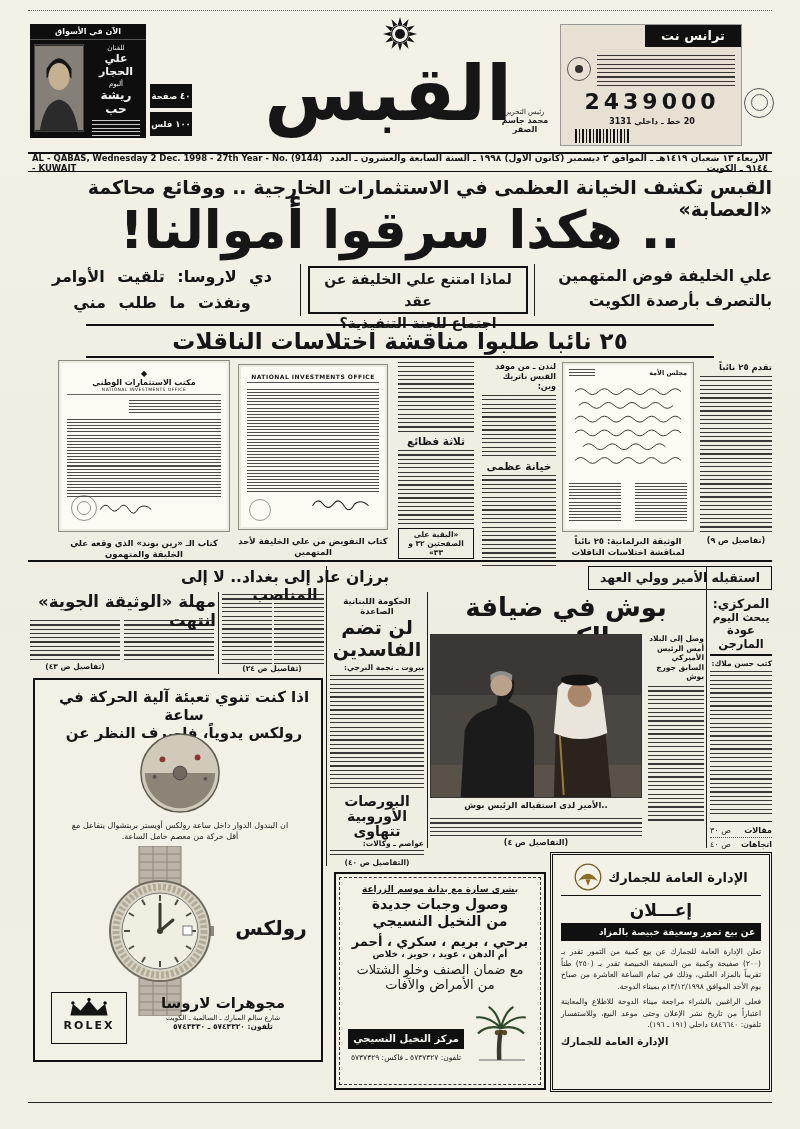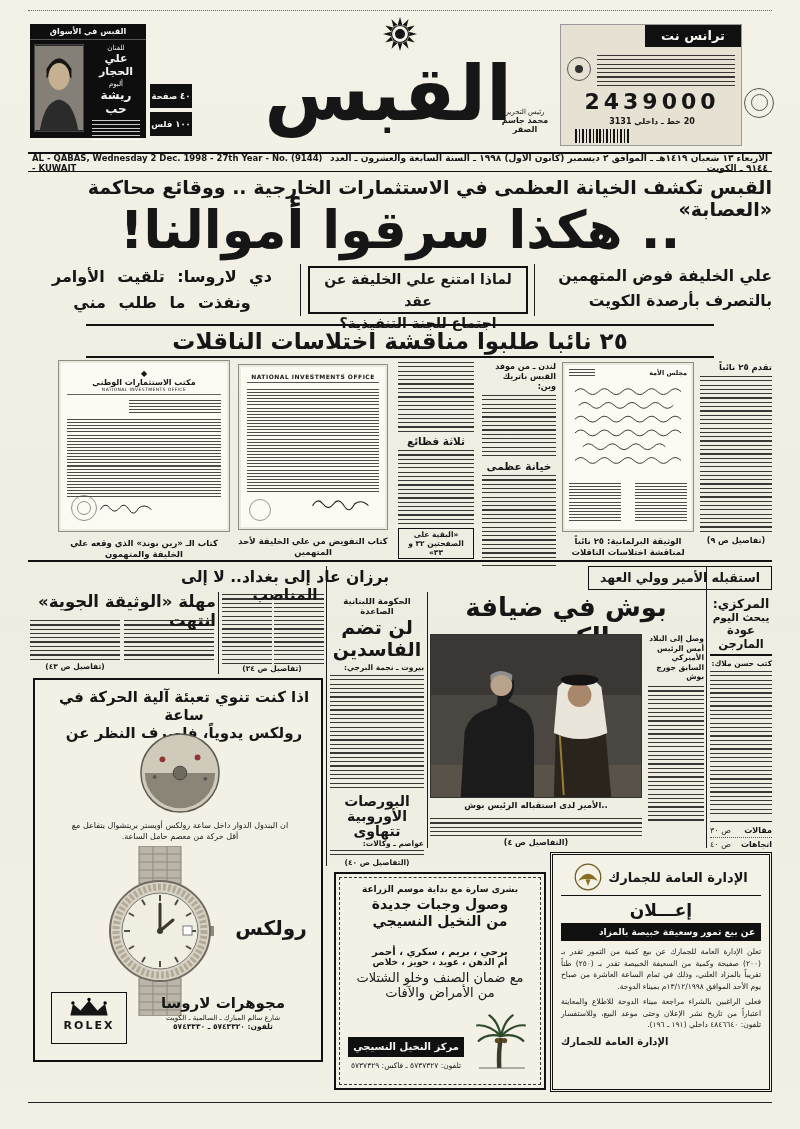--- a/index.html
+++ b/index.html
@@ -21,21 +21,21 @@
   svg{display:block;}
 </style>
 </head>
 <body>
 
 <div class="page">
 
   <div class="abs" style="left:28px;top:10px;width:744px;border-top:1px dotted #666;"></div>
 
   <div class="abs" style="left:30px;top:24px;width:116px;height:114px;background:#0e0e0e;color:#f2f2f2;">
-    <div style="height:16px;line-height:16px;font-size:8px;font-weight:bold;text-align:center;border-bottom:1px solid #555;">القبس في الأسواق</div>
+    <div style="height:16px;line-height:16px;font-size:8px;font-weight:bold;text-align:center;border-bottom:1px solid #555;">الآن في الأسواق</div>
     <div class="abs" style="left:4px;top:20px;width:50px;height:88px;border:1px solid #444;">
       <svg viewBox="0 0 50 88" width="48" height="86">
         <rect width="50" height="88" fill="#848078"></rect>
         <path d="M12 24 Q25 2 38 24 L38 34 Q25 20 12 34 Z" fill="#151515"></path>
         <ellipse cx="25" cy="32" rx="11" ry="14" fill="#c6b092"></ellipse>
         <path d="M5 88 Q10 58 25 56 Q40 58 45 88 Z" fill="#2b2b2b"></path>
       </svg>
     </div>
     <div class="abs" style="right:2px;top:20px;width:56px;height:90px;text-align:center;">
       <div style="font-size:7px;">للفنان</div>
@@ -315,24 +315,24 @@
     </div>
     <div class="abs ctr" style="left:100px;top:314px;width:176px;">
       <div style="font-size:15px;font-weight:900;">مجوهرات لاروسا</div>
       <div style="font-size:7px;margin-top:2px;">شارع سالم المبارك ـ السالمية ـ الكويت</div>
       <div style="font-size:7.5px;font-weight:bold;">تلفون: ٥٧٤٣٣٢٠ ـ ٥٧٤٣٣٣٠</div>
     </div>
   </div>
 
   <div class="abs" style="left:334px;top:872px;width:212px;height:218px;border:2px solid #111;background:#f3f0e6;">
     <div style="position:absolute;inset:3px;border:1px dashed #333;padding:6px 8px;">
-      <div class="ctr" style="font-size:9px;font-weight:900;">بشرى سارة مع بداية موسم الزراعة</div>
+      <div class="ctr" style="font-size:9px;font-weight:900;text-decoration:underline;">بشرى سارة مع بداية موسم الزراعة</div>
       <div class="ctr" style="font-size:14px;font-weight:900;line-height:17px;margin-top:2px;">وصول وجبات جديدة</div>
       <div class="ctr" style="font-size:14px;font-weight:900;line-height:17px;">من النخيل النسيجي</div>
-      <div class="ctr" style="font-size:10px;font-weight:800;margin-top:16px;">برحي ، بريم ، سكري ، أحمر</div>
+      <div class="ctr" style="font-size:13px;font-weight:800;margin-top:4px;">برحي ، بريم ، سكري ، أحمر</div>
       <div class="ctr" style="font-size:9px;font-weight:800;">أم الدهن ، عويد ، حويز ، خلاص</div>
       <div class="ctr" style="font-size:13px;margin-top:3px;">مع ضمان الصنف وخلو الشتلات من الأمراض والآفات</div>
       <div style="display:flex;align-items:flex-end;gap:6px;margin-top:4px;">
         <svg viewBox="0 0 70 74" width="62" height="66">
           <path d="M33 72 q-1 -20 2 -34" stroke="#3a3a2c" stroke-width="5" fill="none"></path>
           <g stroke="#2f4a2a" stroke-width="2.5" fill="none">
             <path d="M35 36 q-16 -4 -26 6"></path>
               <path d="M35 36 q-14 -14 -28 -12"></path>
             <path d="M35 36 q-4 -18 -14 -24"></path>
               <path d="M35 36 q4 -18 14 -24"></path>

